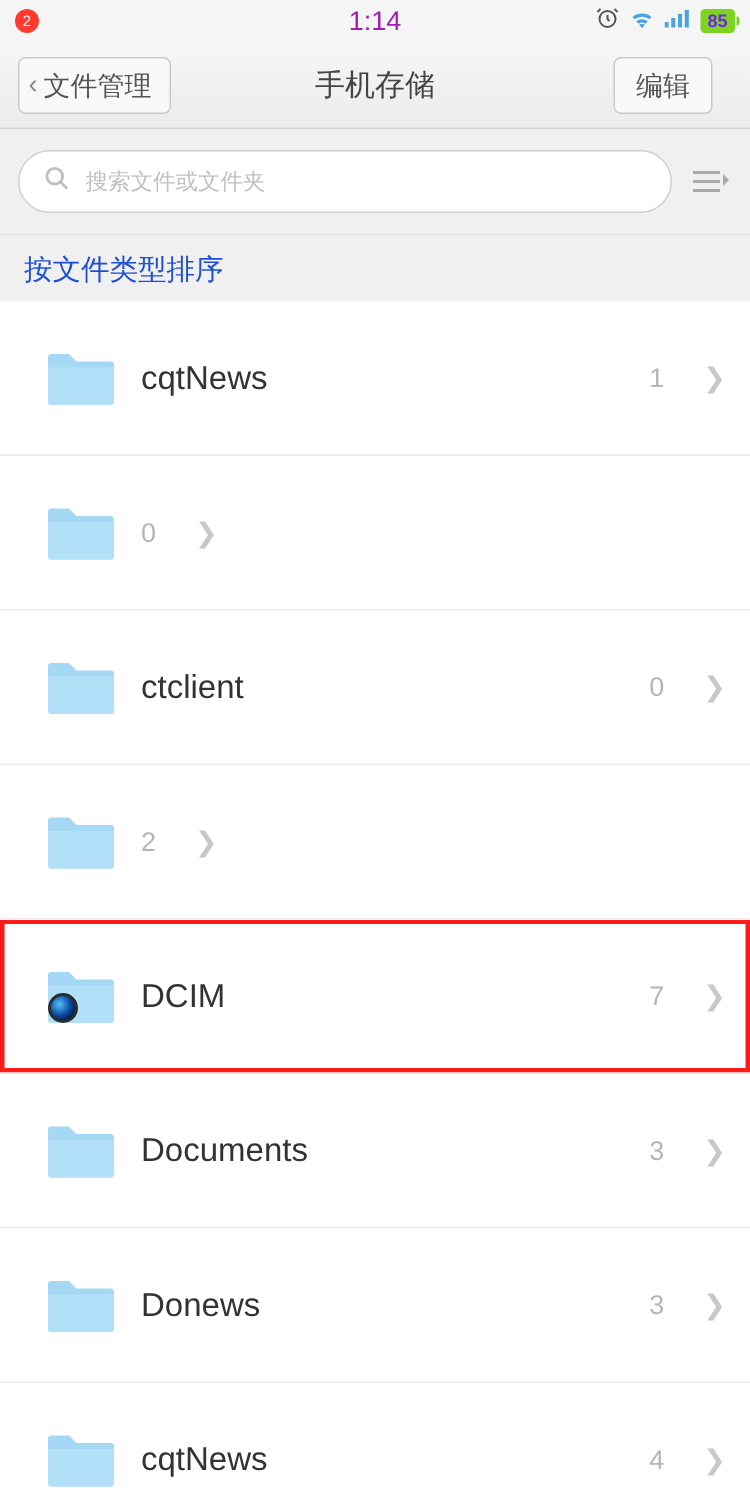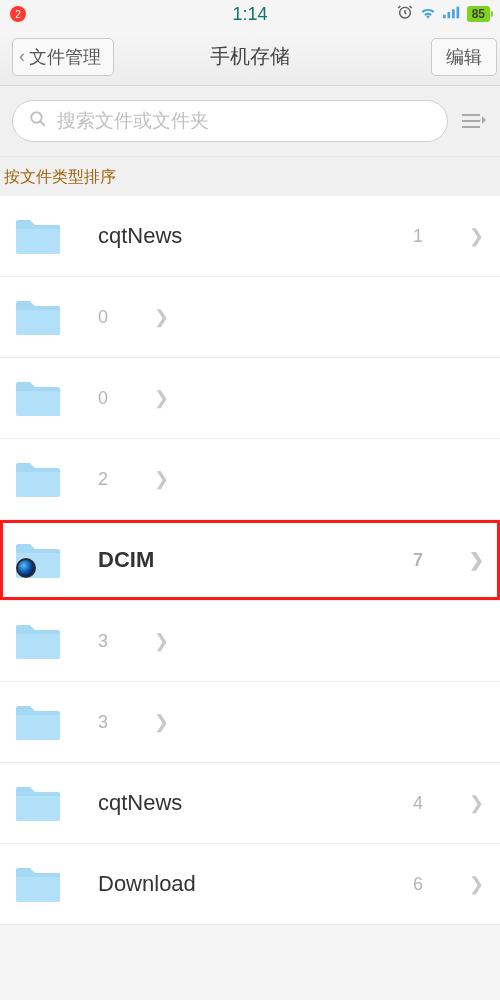--- a/index.html
+++ b/index.html
@@ -24,41 +24,41 @@
   }
   .status-left {
     position: absolute;
     left: 10px;
     display: flex;
     align-items: center;
   }
   .status-center {
     font-weight: 500;
     font-size: 18px;
-    color: #0f766e;
+    color: #a21caf;
   }
   .status-right {
     position: absolute;
     right: 10px;
     display: flex;
     align-items: center;
     gap: 6px;
   }
   .badge-dot {
     width: 16px; height: 16px;
     border-radius: 50%;
     background: #ff3b30;
     color: #fff;
     font-size: 10px;
     display: flex; align-items: center; justify-content: center;
   }
   .alarm-icon, .wifi-icon, .signal-icon { color: #555; }
   .battery {
     background: #7ed321;
-    color: #404040;
+    color: #6d28d9;
     font-size: 12px;
     font-weight: 600;
     border-radius: 3px;
     padding: 1px 5px;
     position: relative;
   }
   .battery::after {
     content: '';
     position: absolute;
     right: -3px;
@@ -98,21 +98,21 @@
     font-size: 18px;
     color: #888;
   }
   .nav-title {
     font-size: 20px;
     font-weight: 400;
     color: #444;
   }
   .edit-btn {
     position: absolute;
-    right: 3px;
+    right: 25px;
     height: 38px;
     padding: 0 14px;
     background: #f9f9f9;
     border: 1px solid #c9c9c9;
     border-radius: 5px;
     color: #555;
     display: flex;
     align-items: center;
     font-size: 18px;
   }
@@ -134,48 +134,47 @@
     display: flex;
     align-items: center;
     padding: 0 16px;
     gap: 10px;
   }
   .search-icon { color: #b8b8b8; }
   .search-input {
     border: none;
     outline: none;
     flex: 1;
-    font-size: 19px;
+    font-size: 15px;
     color: #666;
     background: transparent;
   }
   .search-input::placeholder { color: #c0c0c0; }
   .filter-btn { color: #aaa; width: 28px; display:flex; }
 
   .sort-header {
-    padding: 10px 4px 8px;
-    font-size: 16px;
-    color: #a16207;
+    padding: 10px 16px 8px;
+    font-size: 19px;
+    color: #1d4ed8;
     background: #f0f0f0;
   }
 
   .list { background: #fff; }
   .row {
-    height: 81px;
-    display: flex;
-    align-items: center;
-    padding: 0 16px 0 14px;
-    gap: 36px;
+    height: 103px;
+    display: flex;
+    align-items: center;
+    padding: 0 16px 0 30px;
+    gap: 16px;
     border-bottom: 1px solid #ebebeb;
     position: relative;
     background: #fff;
   }
   .row.highlighted {
     box-shadow: inset 0 0 0 3px #ff1a1a;
-    font-weight: bold;
   }
   .folder-icon {
     width: 48px;
     height: 40px;
     position: relative;
     flex-shrink: 0;
   }
   .folder-icon svg { width: 48px; height: 40px; }
   .cam-lens {
     position: absolute;
@@ -284,20 +283,21 @@
           <path d="M2 13h44v23c0 1.1-.9 2-2 2H4c-1.1 0-2-.9-2-2V13z" fill="#b3e0f9"></path>
         </svg></div>
       <div class="row-count">0</div>
       <div class="chevron">❯</div>
     </div>
     <div class="row">
       <div class="folder-icon"><svg viewBox="0 0 48 40">
           <path d="M2 6c0-1.1.9-2 2-2h12l5 5h23c1.1 0 2 .9 2 2v25c0 1.1-.9 2-2 2H4c-1.1 0-2-.9-2-2V6z" fill="#a4d8f5"></path>
           <path d="M2 13h44v23c0 1.1-.9 2-2 2H4c-1.1 0-2-.9-2-2V13z" fill="#b3e0f9"></path>
         </svg></div>
+      <div class="row-name">ctclient</div>
       <div class="row-count">0</div>
       <div class="chevron">❯</div>
     </div>
     <div class="row">
       <div class="folder-icon"><svg viewBox="0 0 48 40">
           <path d="M2 6c0-1.1.9-2 2-2h12l5 5h23c1.1 0 2 .9 2 2v25c0 1.1-.9 2-2 2H4c-1.1 0-2-.9-2-2V6z" fill="#a4d8f5"></path>
           <path d="M2 13h44v23c0 1.1-.9 2-2 2H4c-1.1 0-2-.9-2-2V13z" fill="#b3e0f9"></path>
         </svg></div>
       <div class="row-count">2</div>
       <div class="chevron">❯</div>
@@ -309,28 +309,30 @@
         </svg><div class="cam-lens"></div></div>
       <div class="row-name">DCIM</div>
       <div class="row-count">7</div>
       <div class="chevron">❯</div>
     </div>
     <div class="row">
       <div class="folder-icon"><svg viewBox="0 0 48 40">
           <path d="M2 6c0-1.1.9-2 2-2h12l5 5h23c1.1 0 2 .9 2 2v25c0 1.1-.9 2-2 2H4c-1.1 0-2-.9-2-2V6z" fill="#a4d8f5"></path>
           <path d="M2 13h44v23c0 1.1-.9 2-2 2H4c-1.1 0-2-.9-2-2V13z" fill="#b3e0f9"></path>
         </svg></div>
+      <div class="row-name">Documents</div>
       <div class="row-count">3</div>
       <div class="chevron">❯</div>
     </div>
     <div class="row">
       <div class="folder-icon"><svg viewBox="0 0 48 40">
           <path d="M2 6c0-1.1.9-2 2-2h12l5 5h23c1.1 0 2 .9 2 2v25c0 1.1-.9 2-2 2H4c-1.1 0-2-.9-2-2V6z" fill="#a4d8f5"></path>
           <path d="M2 13h44v23c0 1.1-.9 2-2 2H4c-1.1 0-2-.9-2-2V13z" fill="#b3e0f9"></path>
         </svg></div>
+      <div class="row-name">Donews</div>
       <div class="row-count">3</div>
       <div class="chevron">❯</div>
     </div>
     <div class="row">
       <div class="folder-icon"><svg viewBox="0 0 48 40">
           <path d="M2 6c0-1.1.9-2 2-2h12l5 5h23c1.1 0 2 .9 2 2v25c0 1.1-.9 2-2 2H4c-1.1 0-2-.9-2-2V6z" fill="#a4d8f5"></path>
           <path d="M2 13h44v23c0 1.1-.9 2-2 2H4c-1.1 0-2-.9-2-2V13z" fill="#b3e0f9"></path>
         </svg></div>
       <div class="row-name">cqtNews</div>
       <div class="row-count">4</div>

